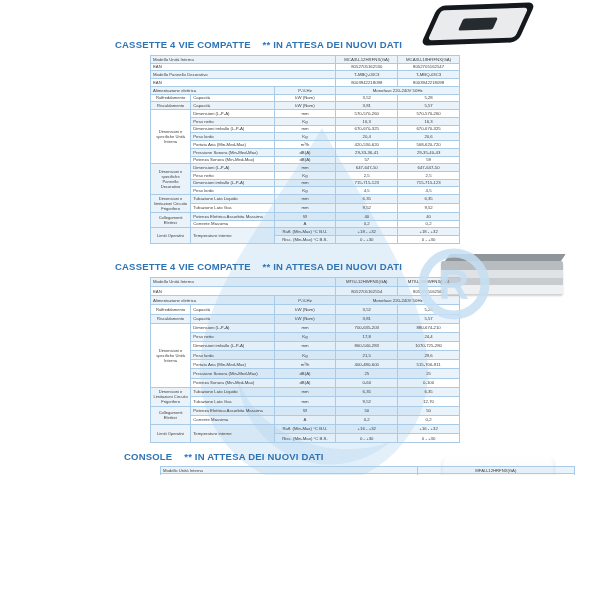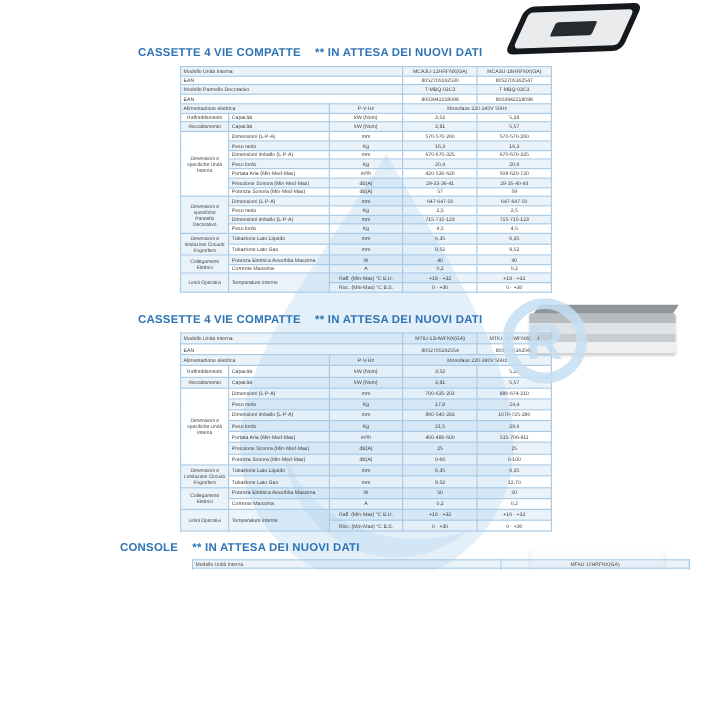--- a/index.html
+++ b/index.html
@@ -350,21 +350,21 @@
           </tr>
         </tbody>
     </table>
   </div>
 
   <svg class="wm-r" width="600" height="600" viewBox="0 0 600 600">
     <circle cx="454" cy="284" r="31" fill="none" stroke="#C6DFF3" stroke-width="9" opacity="0.85"></circle>
     <text x="454" y="299" font-size="42" font-weight="bold" fill="#C6DFF3" text-anchor="middle" opacity="0.85" font-family="Liberation Sans, sans-serif">R</text>
   </svg>
 
-  <div class="sec-title" style="left:100px;top:451px;">
+  <div class="sec-title" style="left:124px;top:451px;">
     <span>CONSOLE</span>
     <span class="note">** IN ATTESA DEI NUOVI DATI</span>
   </div>
   <div class="img console">
     <div class="console-body">
       <div class="console-top"></div>
       <div class="console-vent"></div>
     </div>
   </div>
   <div class="tblwrap" style="left:160px;top:466px;width:415px;">

